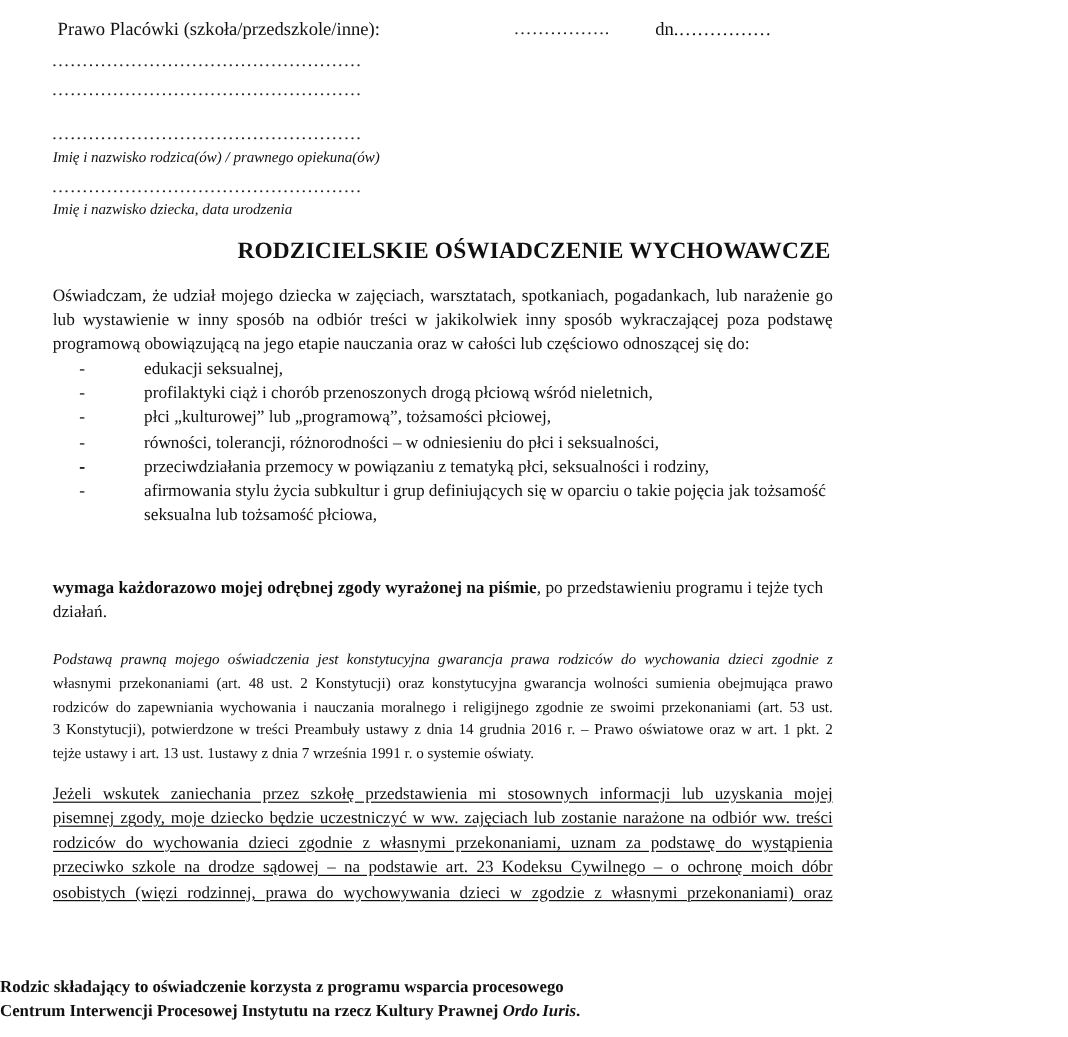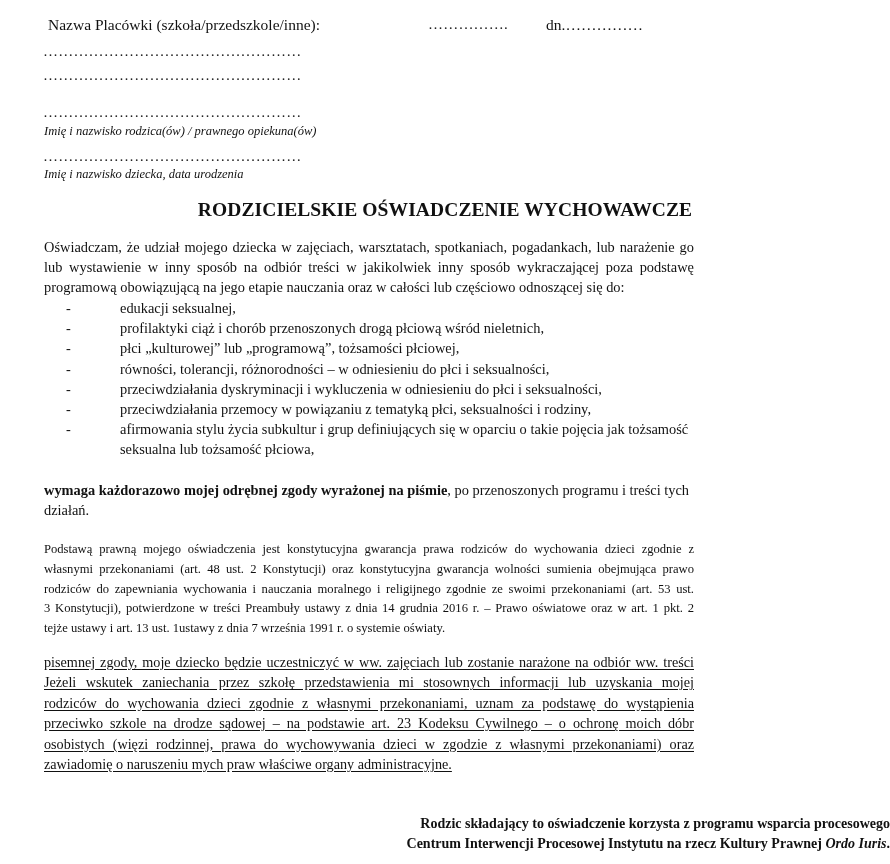--- a/index.html
+++ b/index.html
@@ -16,26 +16,26 @@
   .jl { text-align: justify; text-align-last: justify; white-space: nowrap; display: block; height: 20.2px; overflow: hidden; }
   .ll { display: block; white-space: nowrap; height: 20.2px; }
   ul.bul { position: absolute; left: 44px; top: 298px; width: 650px; margin: 0; padding: 0; list-style: none; font-size: 14.4px; line-height: 20.2px; }
   ul.bul li { position: relative; padding-left: 76px; }
   ul.bul li .dash { position: absolute; left: 22px; top: 0; }
   .small { font-size: 12.6px; line-height: 19.8px; }
   .small .jl, .small .ll { height: 19.8px; }
   .u .jl, .u .ll { text-decoration: underline; text-underline-offset: 2px; }
   .u { line-height: 20.4px; font-size: 14.2px; }
   .u .jl, .u .ll { height: 20.4px; }
-  .footer { position: absolute; left: 0; width: 890px; text-align: right; font-weight: bold; font-size: 14px; line-height: 20px; }
+  .footer { position: absolute; left: 0; width: 890px; text-align: left; font-weight: bold; font-size: 14px; line-height: 20px; }
 </style>
 </head>
 <body>
 
-<div class="abs hdr" style="left:48px; top:16px;">Nazwa Placówki (szkoła/przedszkole/inne):</div>
+<div class="abs hdr" style="left:48px; top:16px;">Prawo Placówki (szkoła/przedszkole/inne):</div>
 <div class="abs dots" style="left:428px; top:16px;">…………….</div>
 <div class="abs hdr" style="left:546px; top:16px;">
   <span>dn.</span><span>……………</span>
 </div>
 
 <div class="abs dots" style="left:43px; top:43px;">……………………………………………</div>
 <div class="abs dots" style="left:43px; top:67px;">……………………………………………</div>
 <div class="abs dots" style="left:43px; top:104px;">……………………………………………</div>
 <div class="abs cap" style="left:44px; top:124px;">Imię i nazwisko rodzica(ów) / prawnego opiekuna(ów)</div>
 <div class="abs dots" style="left:43px; top:148px;">……………………………………………</div>
@@ -47,44 +47,43 @@
   <span class="jl" style="white-space: nowrap; text-align: left;">Oświadczam, że udział mojego dziecka w zajęciach, warsztatach, spotkaniach, pogadankach, lub narażenie go</span>
   <span class="jl" style="white-space: nowrap; text-align: left;">lub wystawienie w inny sposób na odbiór treści w jakikolwiek inny sposób wykraczającej poza podstawę</span>
   <span class="ll">programową obowiązującą na jego etapie nauczania oraz w całości lub częściowo odnoszącej się do:</span>
 </div>
 
 <ul class="bul">
   <li><span class="dash">-</span><span>edukacji seksualnej,</span></li>
   <li><span class="dash">-</span><span>profilaktyki ciąż i chorób przenoszonych drogą płciową wśród nieletnich,</span></li>
   <li><span class="dash">-</span><span>płci „kulturowej” lub „programową”, tożsamości płciowej,</span></li>
   <li><span class="dash">-</span><span>równości, tolerancji, różnorodności – w odniesieniu do płci i seksualności,</span></li>
-  <li><span class="dash">-</span><span>przeciwdziałania dyskryminacji i wykluczenia w odniesieniu do płci i seksualności,</span></li>
+  <li><span class="dash">-</span></li>
   <li><span class="dash">-</span><span>przeciwdziałania przemocy w powiązaniu z tematyką płci, seksualności i rodziny,</span></li>
   <li><span class="dash">-</span><span>afirmowania stylu życia  subkultur i grup definiujących się w oparciu o takie pojęcia jak tożsamość</span></li>
   <li><span>seksualna lub tożsamość płciowa,</span></li>
 </ul>
 
 <div class="para" style="top:480px;">
-  <span class="ll"><b>wymaga każdorazowo mojej odrębnej zgody wyrażonej na piśmie</b><span>, po przenoszonych programu i treści tych</span></span>
+  <span class="ll"><b>wymaga każdorazowo mojej odrębnej zgody wyrażonej na piśmie</b><span>, po przedstawieniu programu i tejże tych</span></span>
   <span class="ll">działań.</span>
 </div>
 
 <div class="para small" style="top:540px;">
-  <span class="jl" style="white-space: nowrap; text-align: center;">Podstawą prawną mojego oświadczenia jest konstytucyjna gwarancja prawa rodziców do wychowania dzieci zgodnie z</span>
+  <span class="jl" style="white-space: nowrap; text-align: center; font-style: italic;">Podstawą prawną mojego oświadczenia jest konstytucyjna gwarancja prawa rodziców do wychowania dzieci zgodnie z</span>
   <span class="jl" style="white-space: nowrap; text-align: left;">własnymi przekonaniami (art. 48 ust. 2 Konstytucji) oraz konstytucyjna gwarancja wolności sumienia obejmująca prawo</span>
   <span class="jl" style="white-space: nowrap; text-align: left;">rodziców do zapewniania wychowania i nauczania moralnego i religijnego zgodnie ze swoimi przekonaniami (art. 53 ust.</span>
   <span class="jl" style="white-space: nowrap; text-align: left;">3 Konstytucji), potwierdzone w treści Preambuły ustawy z dnia 14 grudnia 2016 r. – Prawo oświatowe oraz w art. 1 pkt. 2</span>
   <span class="ll">tejże ustawy i art. 13 ust. 1ustawy  z dnia 7 września 1991 r. o systemie oświaty.</span>
 </div>
 
 <div class="para u" style="top:652px;">
+  <span class="jl" style="white-space: nowrap; text-align: left;">Jeżeli wskutek zaniechania przez szkołę przedstawienia mi stosownych informacji lub uzyskania mojej</span>
   <span class="jl" style="white-space: nowrap; text-align: left;">pisemnej zgody, moje dziecko będzie uczestniczyć w ww. zajęciach lub zostanie narażone na odbiór ww. treści</span>
-  <span class="jl" style="white-space: nowrap; text-align: left;">Jeżeli wskutek zaniechania przez szkołę przedstawienia mi stosownych informacji lub uzyskania mojej</span>
   <span class="jl" style="white-space: nowrap; text-align: left;">rodziców do wychowania dzieci zgodnie z własnymi przekonaniami, uznam za podstawę do wystąpienia</span>
   <span class="jl" style="white-space: nowrap; text-align: left;">przeciwko szkole na drodze sądowej – na podstawie art. 23 Kodeksu Cywilnego – o ochronę  moich dóbr</span>
   <span class="jl" style="white-space: nowrap; text-align: left;">osobistych (więzi rodzinnej, prawa do wychowywania dzieci w zgodzie z własnymi przekonaniami) oraz</span>
-  <span class="ll">zawiadomię o naruszeniu mych praw właściwe organy administracyjne.</span>
 </div>
 
 <div class="footer" style="top:814px;">
   <div>Rodzic składający to oświadczenie korzysta z programu wsparcia procesowego</div>
   <div><span>Centrum Interwencji Procesowej Instytutu na rzecz Kultury Prawnej </span><i>Ordo Iuris</i><span>.</span></div>
 </div>
 
 </body></html>

